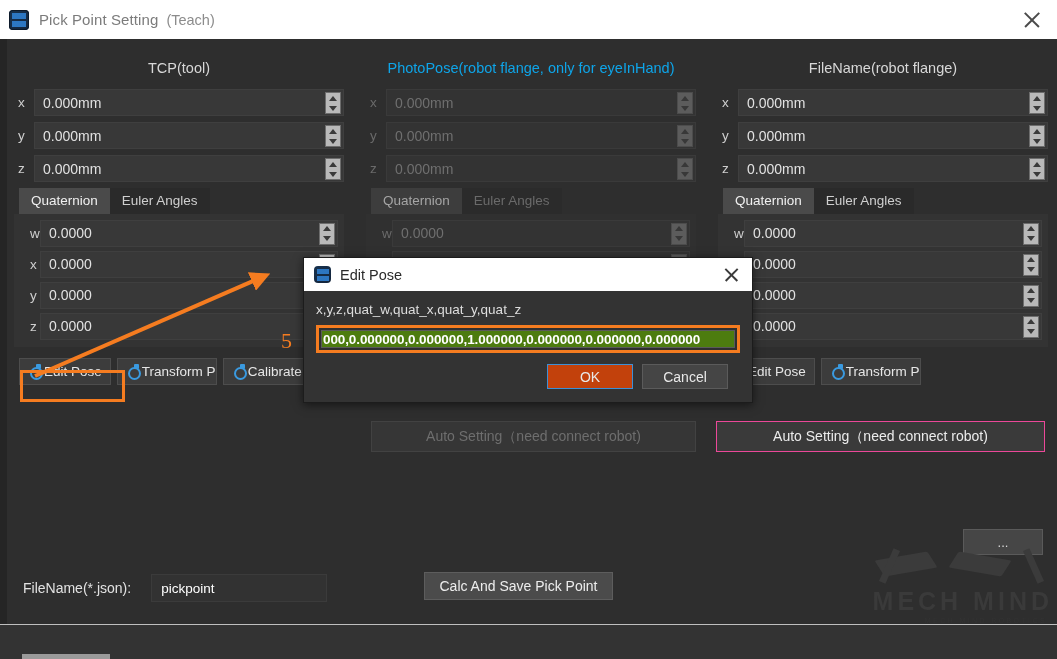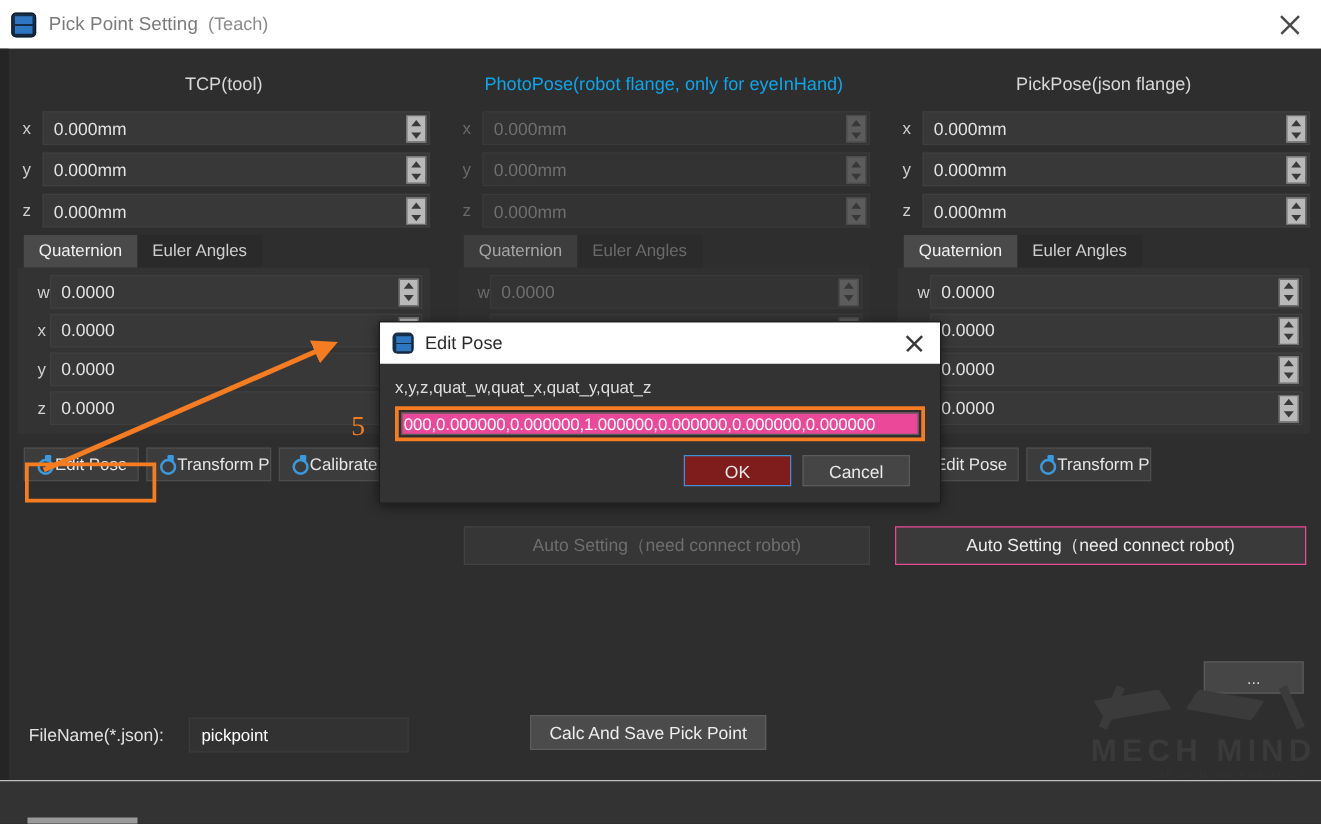--- a/index.html
+++ b/index.html
@@ -229,37 +229,37 @@
   .dlg-close::after  { transform: rotate(-45deg); }
 
   .dlg-body { padding: 11px 12px 0 12px; }
   .dlg-label { font-size: 13.5px; color: #dedede; margin-bottom: 8px; }
   .dlg-inputwrap {
     position: relative; height: 28px; border: 3px solid #f57c20;
     background: #2f2f2f;
   }
   .dlg-input {
     position: absolute; left: 2px; top: 2px; right: 2px; bottom: 2px;
-    background: #ec4899; display: flex; align-items: center;
-    overflow: hidden; border: 1px solid #5a5a5a;
+    background: #4d7c0f; display: flex; align-items: center;
+    overflow: hidden; border: 1px solid #5a5a5a; font-weight: bold;
   }
   .dlg-input span {
     font-size: 13.5px; color: #ffffff; white-space: nowrap; padding-left: 1px;
     letter-spacing: -.1px;
   }
   .dlg-btns {
     display: flex; justify-content: flex-end; gap: 9px;
     padding: 11px 12px 0 0;
   }
   .dlg-btn {
     width: 86px; height: 25px; background: #454545; border: 1px solid #5b5b5b;
     display: flex; align-items: center; justify-content: center;
     font-size: 14px; color: #e8e8e8; cursor: pointer;
   }
-  .dlg-btn.primary { border: 1.6px solid #3d8fd6; background: #7f1d1d; }
+  .dlg-btn.primary { border: 1.6px solid #3d8fd6; background: #c2410c; }
 </style>
 </head>
 <body>
 
 <div id="app">
 
   <div class="titlebar">
     <div class="tb-icon"></div>
     <div class="tb-title">Pick Point Setting</div>
     <div class="tb-sub">(Teach)</div>
@@ -444,21 +444,21 @@
             <div class="btns">
                 <i class="up"></i>
                 <i class="down"></i>
               </div>
           </div>
         </div>
       </div>
     </div>
 
     <div class="col" id="col-pick" style="left:718px; width:330px;">
-      <div class="col-head">PickPose(json flange)</div>
+      <div class="col-head">FileName(robot flange)</div>
 
       <div class="row">
         <div class="row-lbl">x</div>
         <div class="spin">
           <div class="val">0.000mm</div>
           <div class="btns">
               <i class="up"></i>
               <i class="down"></i>
             </div>
         </div>

